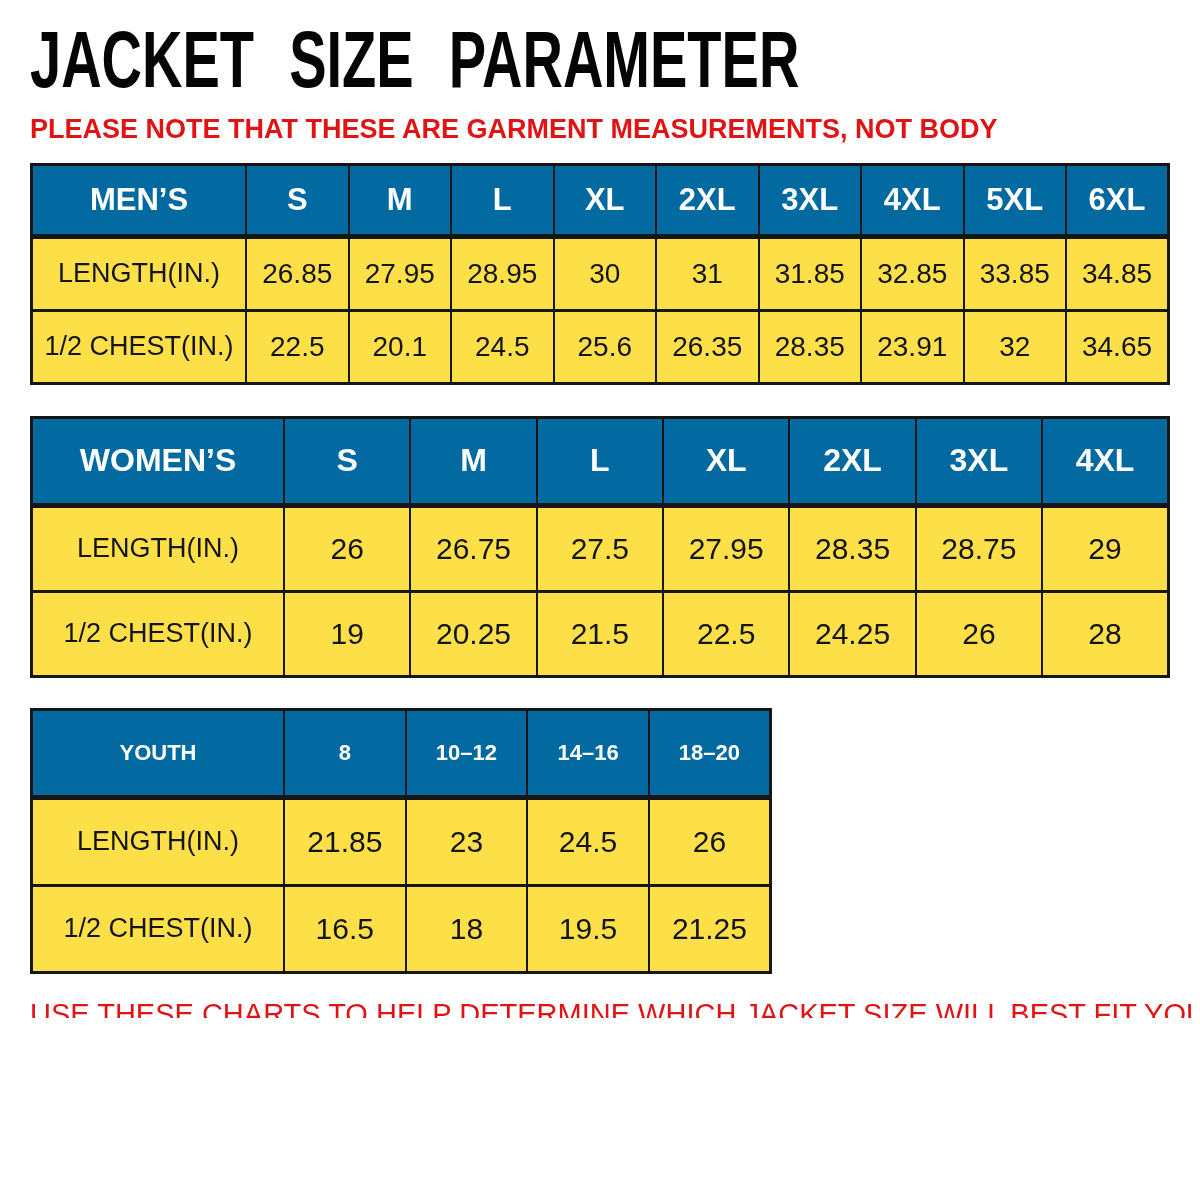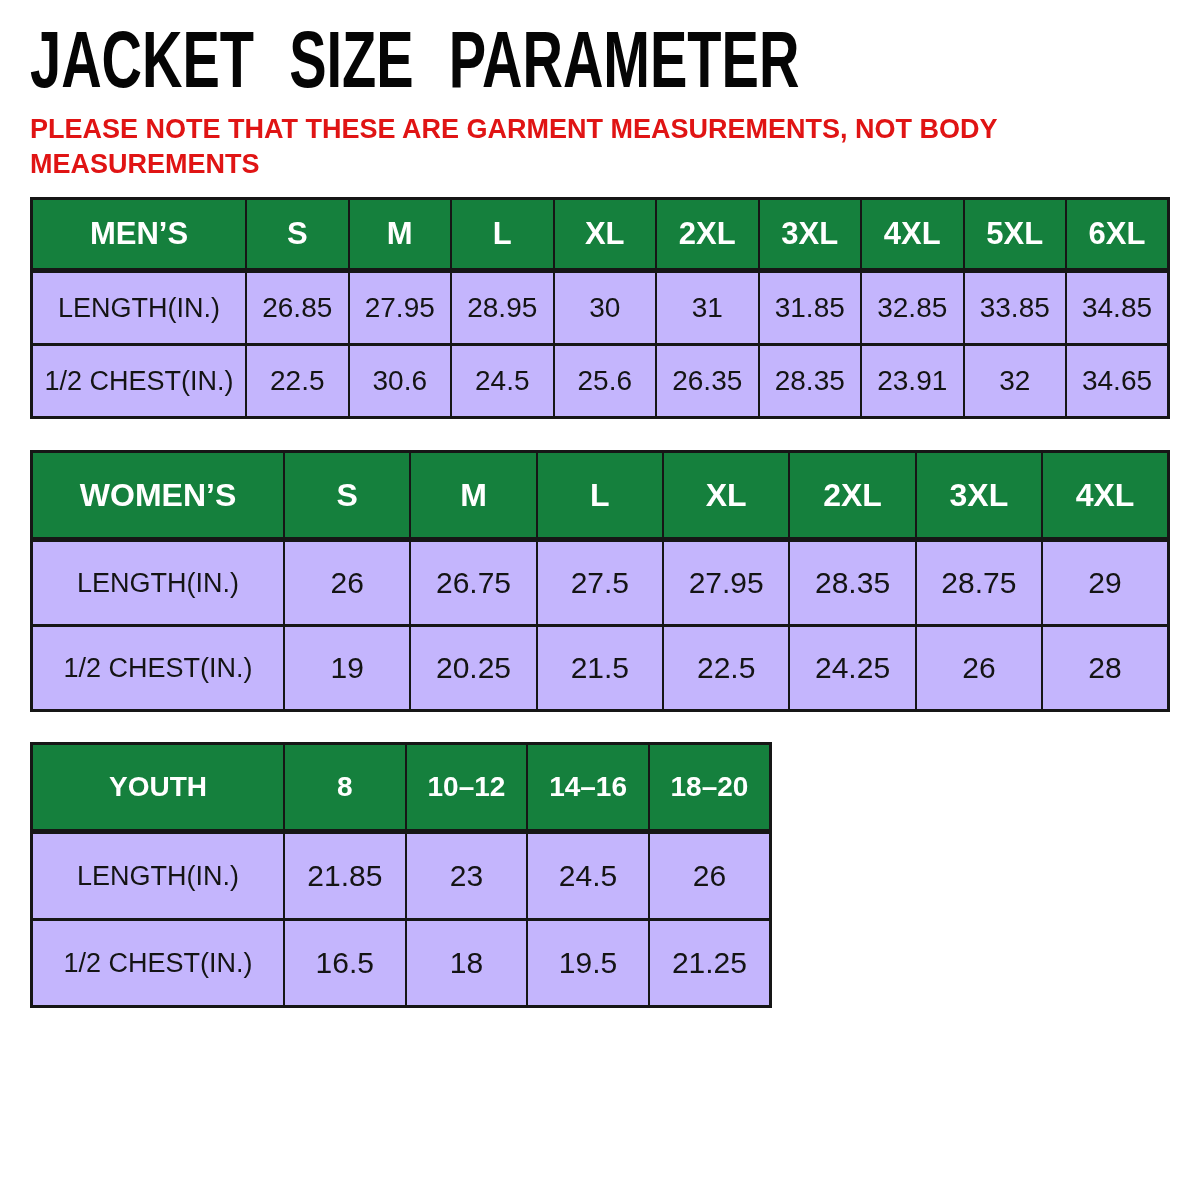--- a/index.html
+++ b/index.html
@@ -47,43 +47,43 @@
   }
   table.size-table th,
   table.size-table td {
     border: 2px solid #161616;
     text-align: center;
     vertical-align: middle;
     padding: 0;
     overflow: hidden;
   }
   table.size-table thead th {
-    background: #15803d;
+    background: #0369a1;
     color: #ffffff;
     font-weight: 700;
     border-bottom: 5px solid #161616;
   }
   table.size-table tbody td {
-    background: #c4b5fd;
+    background: #fde047;
     color: #141414;
     border-top-width: 3px;
   }
   
   .mens { width: 1140px; margin-top: 16px; }
   .mens thead th { height: 68px; font-size: 31px; }
   .mens tbody td { height: 70px; font-size: 28px; }
   .mens th:first-child { width: 212px; }
   
   .womens { width: 1140px; margin-top: 31px; }
   .womens thead th { height: 84px; font-size: 32px; }
   .womens tbody td { height: 82px; font-size: 30px; }
   .womens th:first-child { width: 250px; }
   
   .youth { width: 742px; margin-top: 30px; }
-  .youth thead th { height: 84px; font-size: 28px; }
+  .youth thead th { height: 84px; font-size: 22px; }
   .youth tbody td { height: 84px; font-size: 30px; }
   .youth th:first-child { width: 250px; }
   td.row-label { font-size: 27px !important; letter-spacing: 0px; }
   
   .footer-para {
     margin-top: 30px;
     color: #e01414;
     font-size: 30px;
     line-height: 1.65;
     font-weight: 400;
@@ -99,21 +99,20 @@
 </style>
 </head>
 <body>
 
 <div class="page">
 
   <div class="title">JACKET SIZE PARAMETER</div>
 
   <div class="note">
     <span class="line">PLEASE NOTE THAT THESE ARE GARMENT MEASUREMENTS, NOT BODY</span>
-    <span class="line">MEASUREMENTS</span>
   </div>
 
   <table class="size-table mens">
       <thead>
         <tr>
           <th>MEN’S</th>
           <th>S</th>
           <th>M</th>
           <th>L</th>
           <th>XL</th>
@@ -133,21 +132,21 @@
           <td>30</td>
           <td>31</td>
           <td>31.85</td>
           <td>32.85</td>
           <td>33.85</td>
           <td>34.85</td>
         </tr>
         <tr>
           <td class="row-label">1/2 CHEST(IN.)</td>
           <td>22.5</td>
-          <td>30.6</td>
+          <td>20.1</td>
           <td>24.5</td>
           <td>25.6</td>
           <td>26.35</td>
           <td>28.35</td>
           <td>23.91</td>
           <td>32</td>
           <td>34.65</td>
         </tr>
       </tbody>
     </table>

